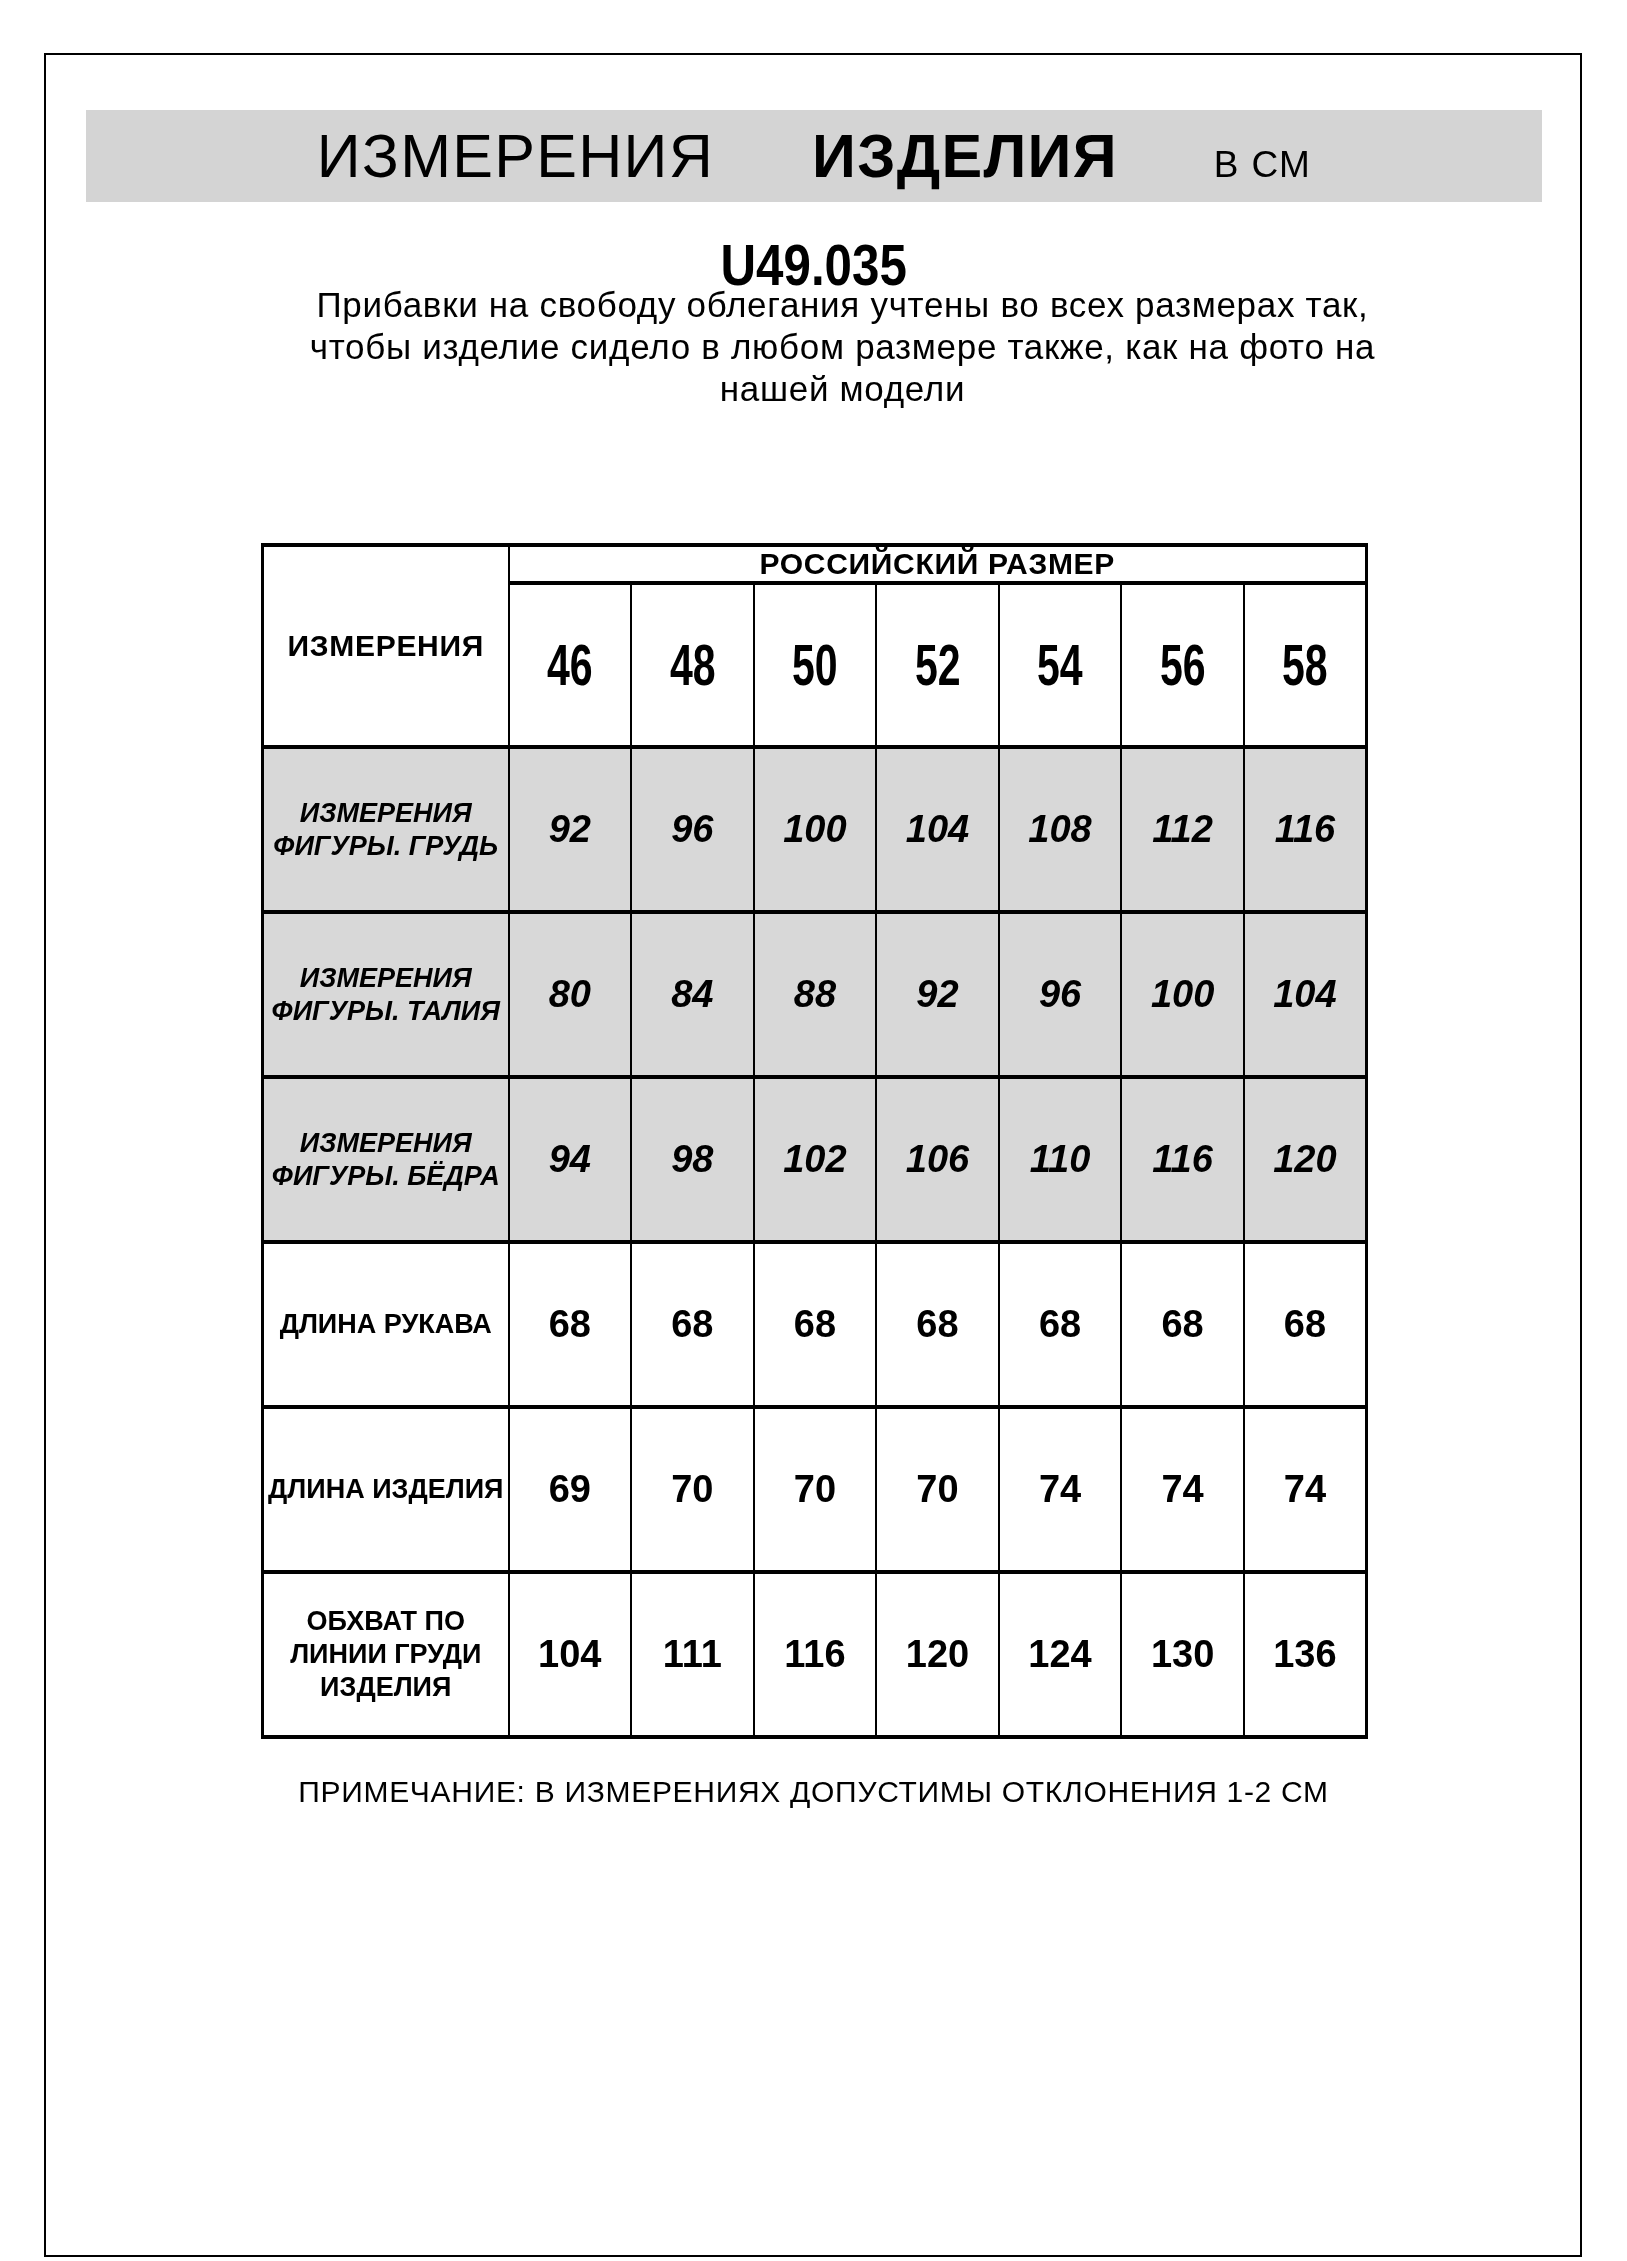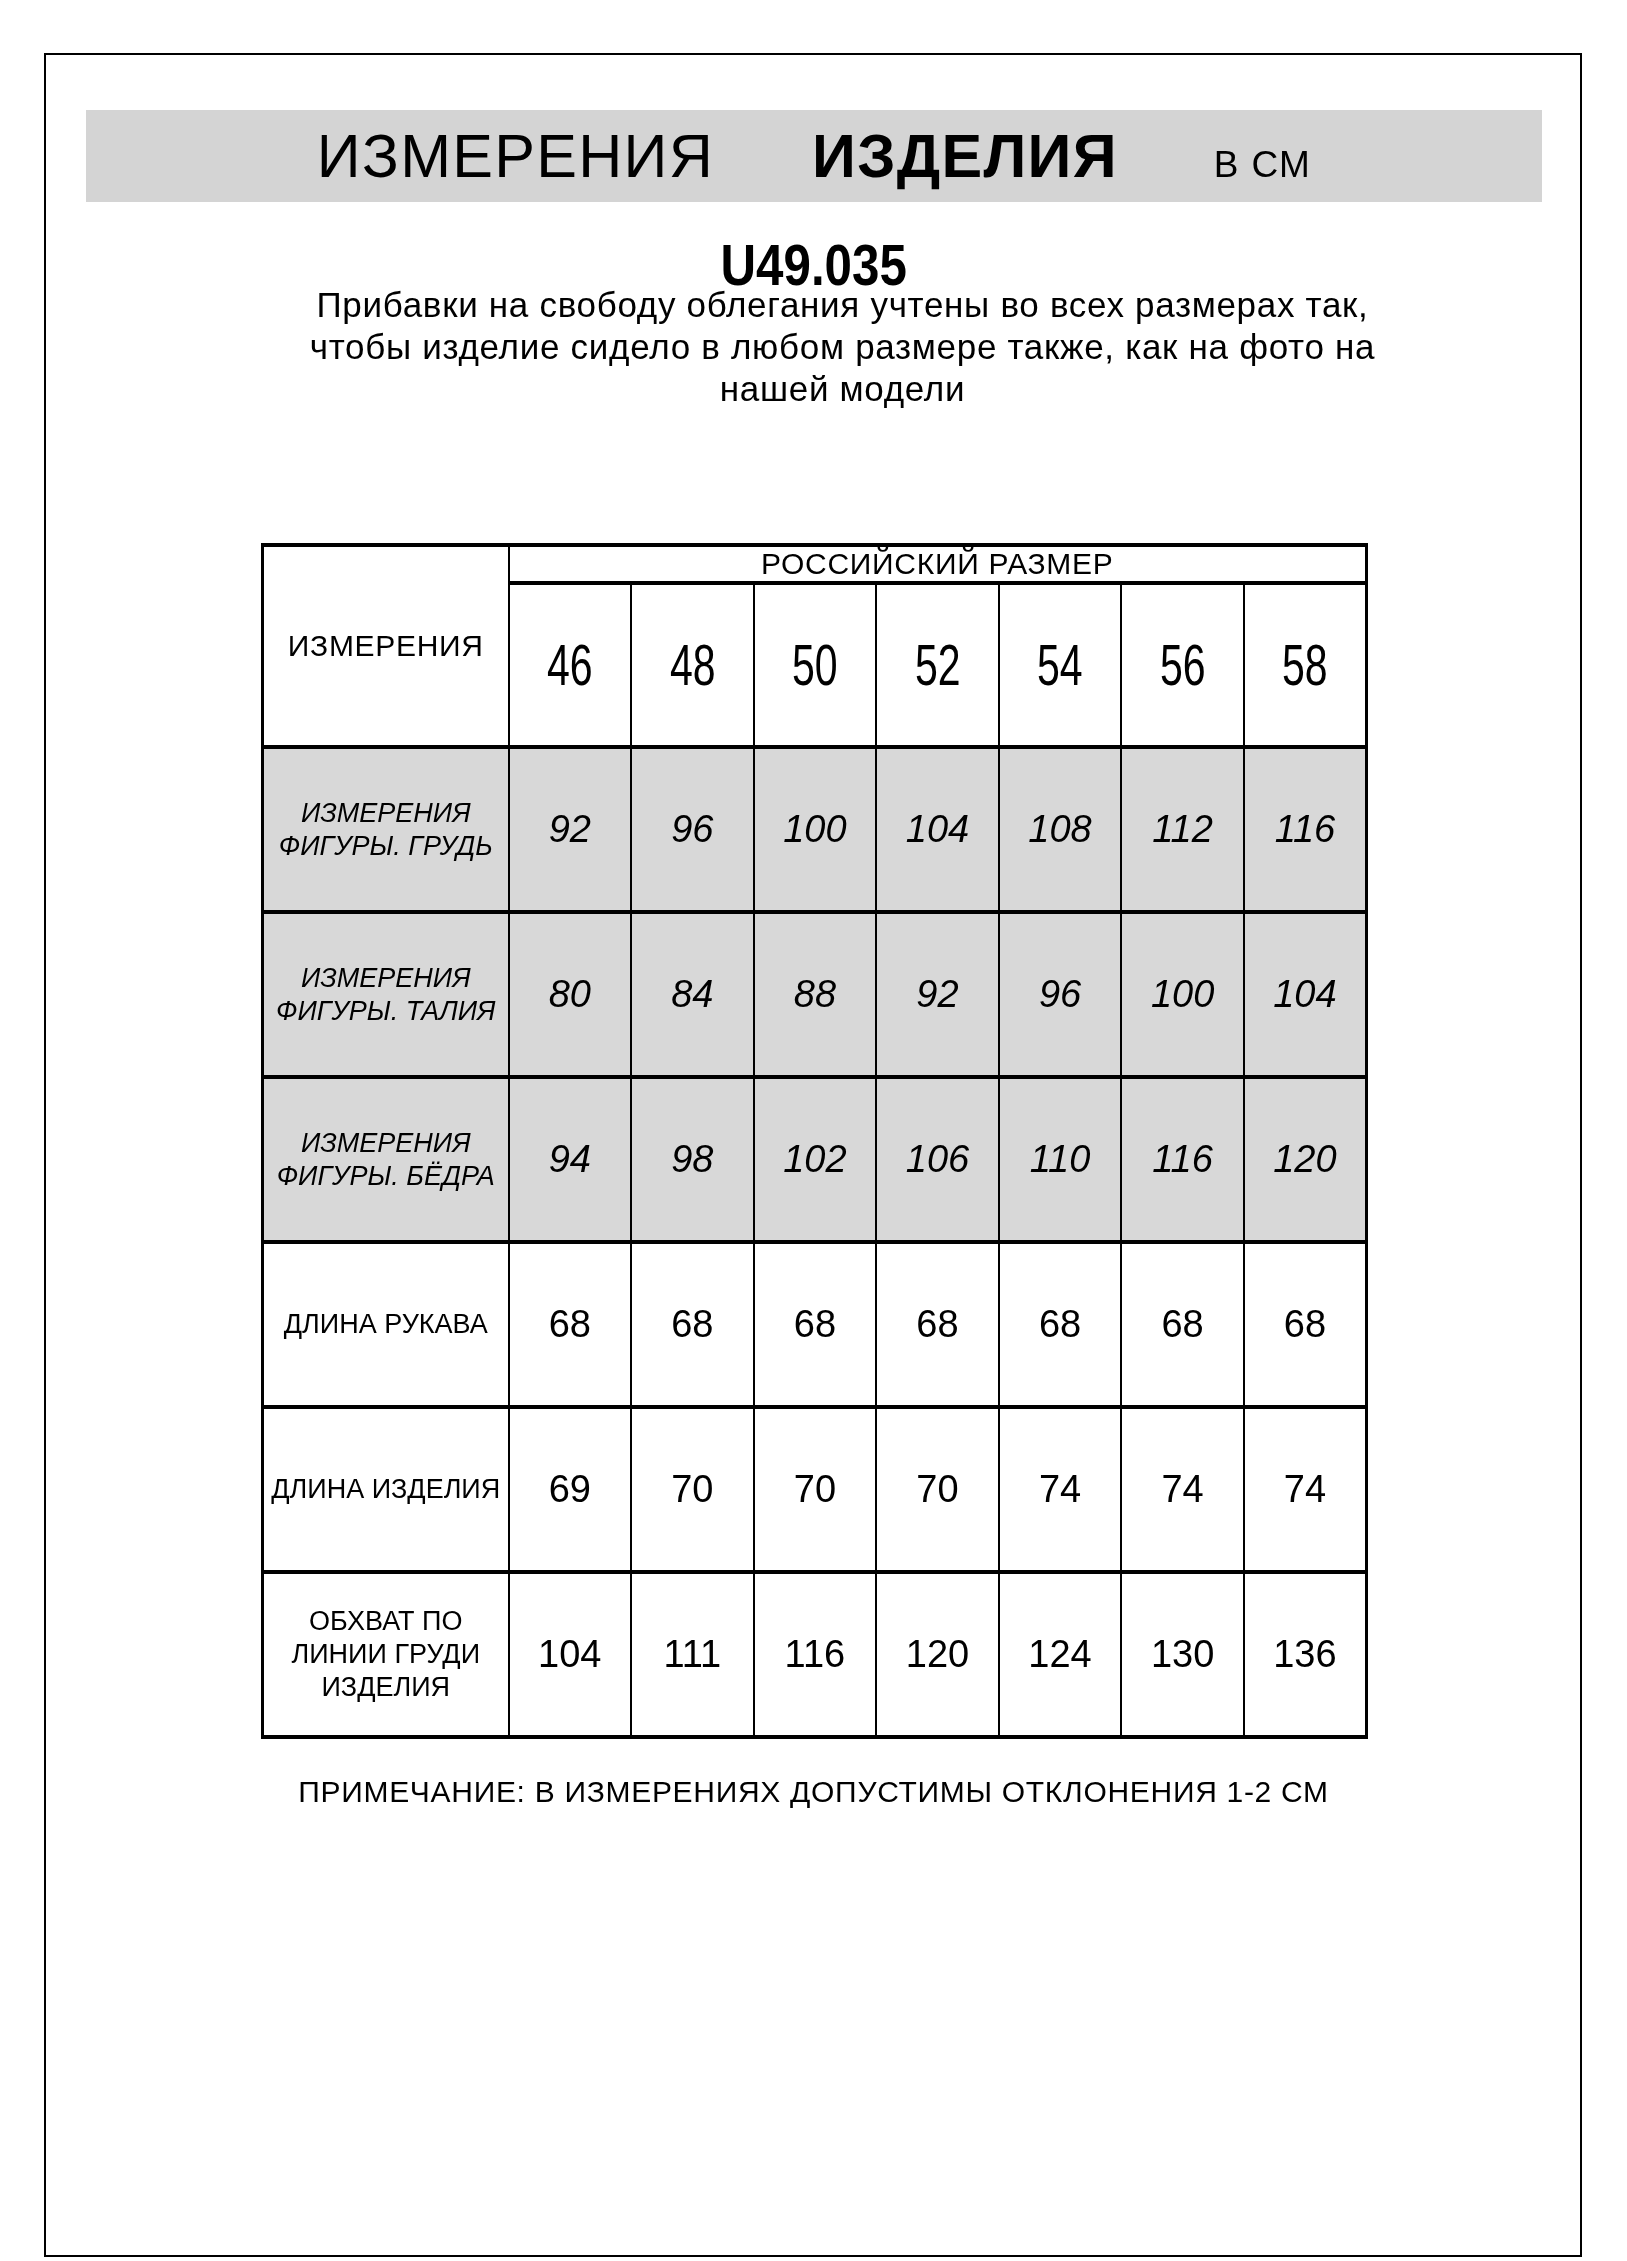--- a/index.html
+++ b/index.html
@@ -69,21 +69,21 @@
     border: 3.3px solid #000000;
   }
   table.size-table th, table.size-table td {
     border-left: 2px solid #000000;
     border-right: 2px solid #000000;
     border-top: 4.6px solid #000000;
     border-bottom: 4.6px solid #000000;
     text-align: center;
     vertical-align: middle;
     padding: 0;
-    font-weight: normal;
+    font-weight: bold;
     background: #ffffff;
   }
   tr.group-row { height: 38px; }
   tr.sizes-row { height: 164px; padding-left: 17px; }
   tr.data-row { height: 165px; }
   .corner-cell { font-size: 30px; letter-spacing: 0.7px; }
   .group-cell { font-size: 30px; letter-spacing: 0.7px; }
   .size-cell { font-size: 57px; font-weight: bold; }
   .size-cell .cond { display: inline-block; transform: scaleX(0.72); }
   .label-cell { font-size: 27px; line-height: 33px; letter-spacing: 0px; }

